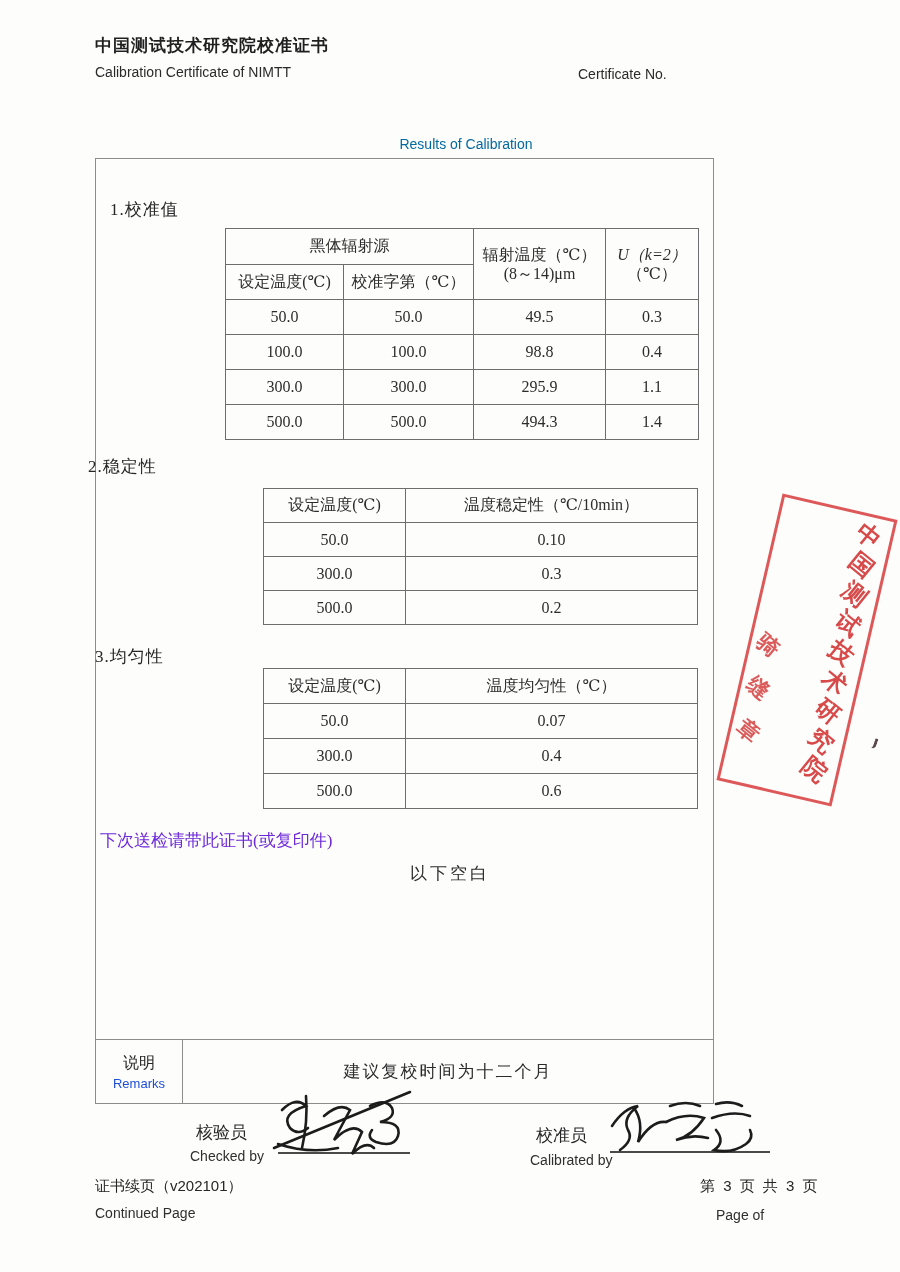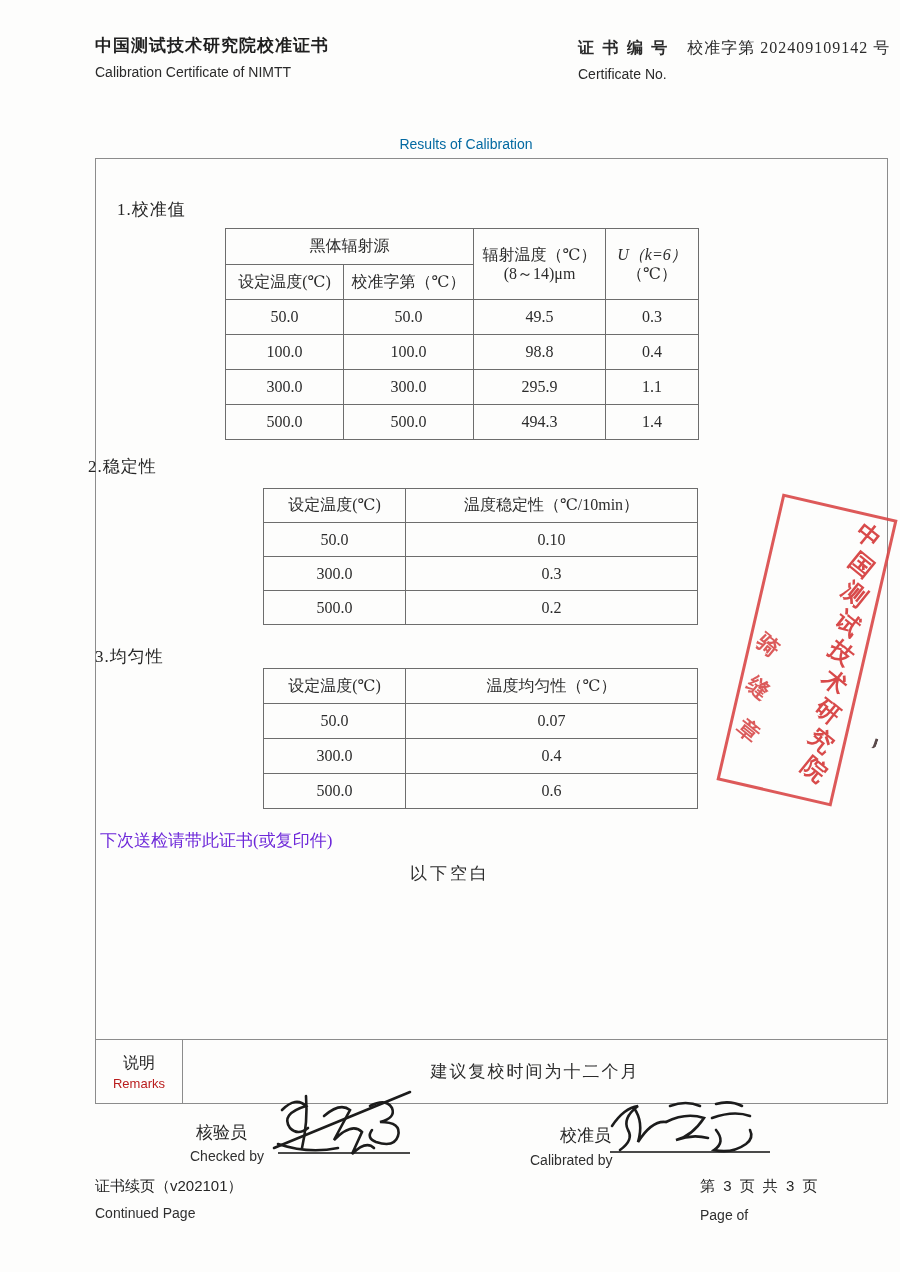--- a/index.html
+++ b/index.html
@@ -17,24 +17,24 @@
   .certno-value { margin-left:14px; letter-spacing:1px; }
   .certno-en { position:absolute; left:578px; top:66px; font-size:14px; color:#2a2a2a;
                font-family:"Liberation Sans","DejaVu Sans",sans-serif; }
   .main-title { position:absolute; left:0; top:94px; width:900px; text-align:center;
                 font-size:27px; font-weight:700; letter-spacing:22px; text-indent:22px; color:#1d1d1d;
                 font-family:"Liberation Sans","DejaVu Sans",sans-serif; }
   .main-subtitle { position:absolute; left:16px; top:136px; width:900px; text-align:center; font-size:14px; color:#0369a1;
                    font-family:"Liberation Sans","DejaVu Sans",sans-serif; }
 
   
-  .main-box { position:absolute; left:95px; top:158px; width:793px; height:946px; border:1.5px solid #8c8c8c;text-decoration:underline; }
+  .main-box { position:absolute; left:95px; top:158px; width:619px; height:946px; border:1.5px solid #8c8c8c;text-decoration:underline; }
 
   .sec-label { position:absolute; font-size:17px; color:#262626; letter-spacing:1px; }
-  #sec1-label { left:117px; top:198px; }
+  #sec1-label { left:110px; top:198px; }
   #sec2-label { left:88px; top:455px; }
   #sec3-label { left:95px; top:645px; }
 
   table { border-collapse:collapse; table-layout:fixed; position:absolute; background:transparent; }
   td { border:1.5px solid #6d6d6d; text-align:center; vertical-align:middle; font-size:16px; color:#2c2c2c;
        padding:0 2px; }
   .t1 { left:225px; top:228px; width:473px; }
   .t1 tr.hr1 td { height:36px; }
   .t1 tr.hr2 td { height:35px; }
   .t1 tr.dr td  { height:35px; }
@@ -46,70 +46,66 @@
   #table3 tr td { height:35px; }
 
   .note-bring { position:absolute; left:100px; top:829px; font-size:17px; color:#6d28d9; }
   .note-blank { position:absolute; left:0; top:862px; width:900px; text-align:center; font-size:17px; letter-spacing:3px; color:#2b2b2b; }
 
   
   .remarks-row { position:absolute; left:0; right:0; top:880px; bottom:0; border-top:1.5px solid #8c8c8c; display:flex; }
   .remarks-label-cell { width:87px; border-right:1.5px solid #8c8c8c; display:flex; flex-direction:column;
                         align-items:center; justify-content:center; }
   .remarks-zh { font-size:16px; color:#262626; font-family:"Liberation Sans","DejaVu Sans",sans-serif; }
-  .remarks-en { font-size:13px; color:#b91c1c; margin-top:2px; font-family:"Liberation Sans","DejaVu Sans",sans-serif; }
+  .remarks-en { font-size:13px; color:#1d4ed8; margin-top:2px; font-family:"Liberation Sans","DejaVu Sans",sans-serif; }
   .remarks-content { flex:1; display:flex; align-items:center; justify-content:center; font-size:17px;
                      letter-spacing:2px; color:#2b2b2b; }
 
   
   .stamp { position:absolute; left:748px; top:503px; width:118px; height:294px;
            border:3.5px solid rgba(216,66,66,0.88); transform:rotate(13deg); color:#d84a4a;
            font-family:"Liberation Sans","DejaVu Sans",sans-serif; pointer-events:none; }
   .stamp-line1 { position:absolute; right:10px; top:4px; display:flex; flex-direction:column; font-size:24px; font-weight:700; }
   .stamp-line1 span { transform:rotate(26deg); line-height:30px; text-align:center; }
   .stamp-line2 { position:absolute; left:6px; top:126px; display:flex; flex-direction:column; font-size:22px; font-weight:700; opacity:.9; }
   .stamp-line2 span { transform:rotate(26deg); line-height:44px; text-align:center; }
   .scan-artifact { position:absolute; left:872px; top:738px; width:5px; height:11px;
                    border-right:3px solid #5a4a4a; border-radius:0 0 6px 0; transform:rotate(18deg); }
 
   
   .sig-label-zh { position:absolute; font-size:17px; color:#262626; font-family:"Liberation Sans","DejaVu Sans",sans-serif; }
   .sig-label-en { position:absolute; font-size:14px; color:#2f2f2f; font-family:"Liberation Sans","DejaVu Sans",sans-serif; }
   #checked-zh { left:196px; top:1121px; }
   #checked-en { left:190px; top:1148px; }
-  #calibrated-zh { left:536px; top:1124px;margin-left:24px; }
+  #calibrated-zh { left:536px; top:1124px; }
   #calibrated-en { left:530px; top:1152px; }
   .sig-underline { position:absolute; height:2px; background:#4a4a4a; }
   #checked-line { left:278px; top:1152px; width:132px; }
   #calibrated-line { left:610px; top:1151px; width:160px; }
   .sig-svg { position:absolute; }
   #checked-sig { left:262px; top:1082px; }
   #calibrated-sig { left:604px; top:1096px; }
 
   
   .foot-left-zh { position:absolute; left:95px; top:1177px; font-size:15px; color:#262626;
                   font-family:"Liberation Sans","DejaVu Sans",sans-serif; }
   .foot-left-en { position:absolute; left:95px; top:1205px; font-size:14px; color:#2f2f2f;
                   font-family:"Liberation Sans","DejaVu Sans",sans-serif; }
   .foot-right-zh { position:absolute; left:700px; top:1177px; font-size:15px; letter-spacing:2px; color:#262626;
                    font-family:"Liberation Sans","DejaVu Sans",sans-serif; }
-  .foot-right-en { position:absolute; left:700px; top:1207px; font-size:14px; color:#2f2f2f;
+  .foot-right-en { position:absolute; left:716px; top:1207px; font-size:14px; color:#2f2f2f;
                    font-family:"Liberation Sans","DejaVu Sans",sans-serif; }
 </style>
 </head>
 <body>
 
 <div class="page">
 
   <div class="org-zh">中国测试技术研究院校准证书</div>
   <div class="org-en">Calibration Certificate of NIMTT</div>
-  <div class="certno-row">
-    <span class="certno-label">证 书 编 号</span>
-    <span class="certno-value">校准字第 202409109142 号</span>
-  </div>
   <div class="certno-en">Certificate No.</div>
   <div class="main-subtitle">Results of Calibration</div>
 
   <div class="main-box">
 
     <div class="remarks-row">
       <div class="remarks-label-cell">
         <div class="remarks-zh">说明</div>
         <div class="remarks-en">Remarks</div>
       </div>
@@ -129,21 +125,21 @@
         <col style="width:93px">
       </colgroup>
     <tbody>
         <tr class="hr1">
       <td colspan="2">黑体辐射源</td>
       <td rowspan="2" class="two-line">
         <div>辐射温度（℃）</div>
         <div>(8～14)μm</div>
       </td>
       <td rowspan="2" class="two-line">
-        <div class="u-italic">U（k=6）</div>
+        <div class="u-italic">U（k=2）</div>
         <div>（℃）</div>
       </td>
     </tr>
     <tr class="hr2">
       <td>设定温度(℃)</td>
       <td>校准字第（℃）</td>
     </tr>
     <tr class="dr">
       <td>50.0</td>
       <td>50.0</td>

